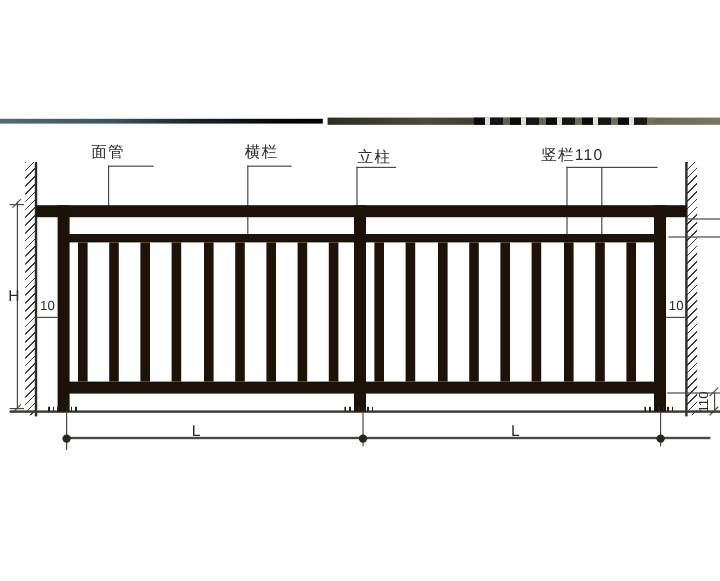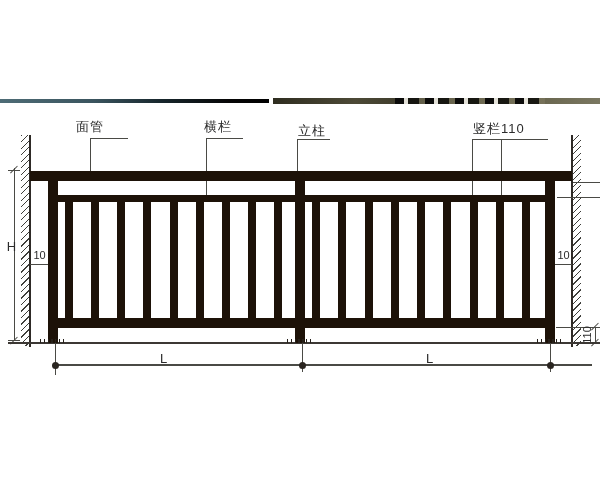--- a/index.html
+++ b/index.html
@@ -56,21 +56,21 @@
   <div class="line" style="left:206px;top:138px;width:1px;height:61px;"></div>
   <div class="line" style="left:297px;top:139px;width:33px;height:1px;"></div>
   <div class="line" style="left:297px;top:139px;width:1px;height:38px;"></div>
   <div class="line" style="left:472px;top:139px;width:76px;height:1px;"></div>
   <div class="line" style="left:472px;top:139px;width:1px;height:58px;"></div>
   <div class="line" style="left:501px;top:139px;width:1px;height:61px;"></div>
 
   <div class="lbl" style="left:76px;top:120px;">面管</div>
   <div class="lbl" style="left:204px;top:120px;">横栏</div>
   <div class="lbl" style="left:298px;top:124px;">立柱</div>
-  <div class="lbl" style="left:473px;top:122px;">竖栏110</div>
+  <div class="lbl" style="left:451px;top:122px;">竖栏110</div>
 
   <div class="line" style="left:13.5px;top:168px;width:1.3px;height:173px;"></div>
   <div class="line" style="left:8px;top:169.6px;width:12px;height:1px;"></div>
   <div class="line" style="left:8px;top:340.4px;width:12px;height:1px;"></div>
   <div class="slash" style="left:9px;top:169px;"></div>
   <div class="slash" style="left:9px;top:340px;"></div>
   <div class="lbl" style="left:5px;top:240px;width:14px;text-align:center;">H</div>
 
   <div class="dim" style="left:31px;top:249px;width:17px;text-align:center;">10</div>
   <div class="line" style="left:30px;top:263.5px;width:18px;height:1px;"></div>

